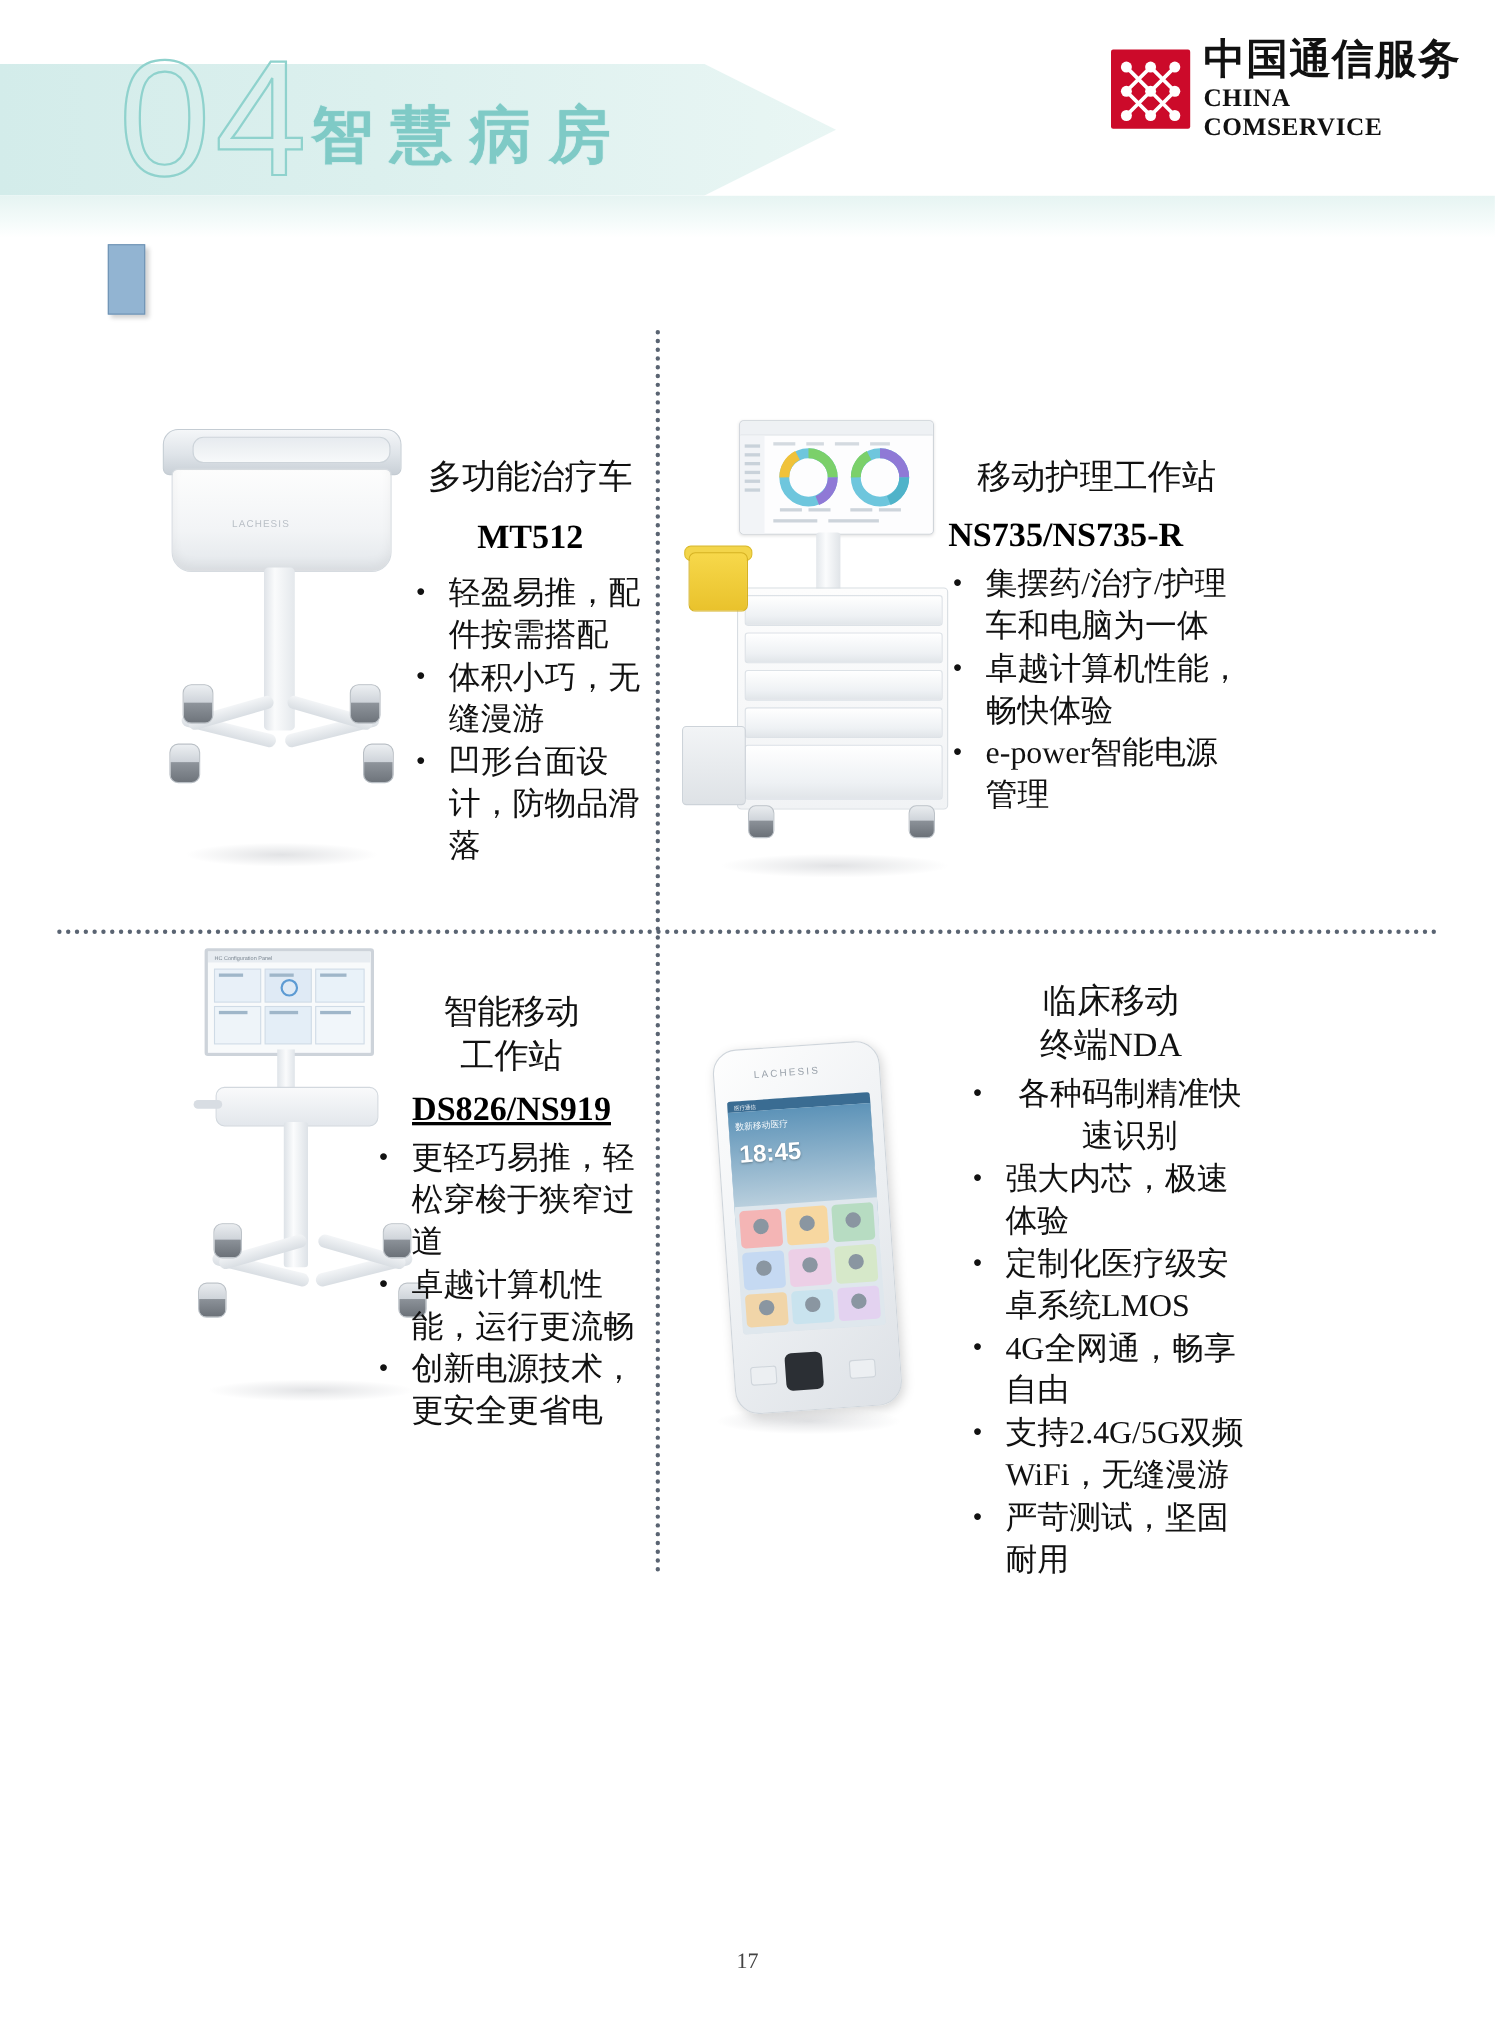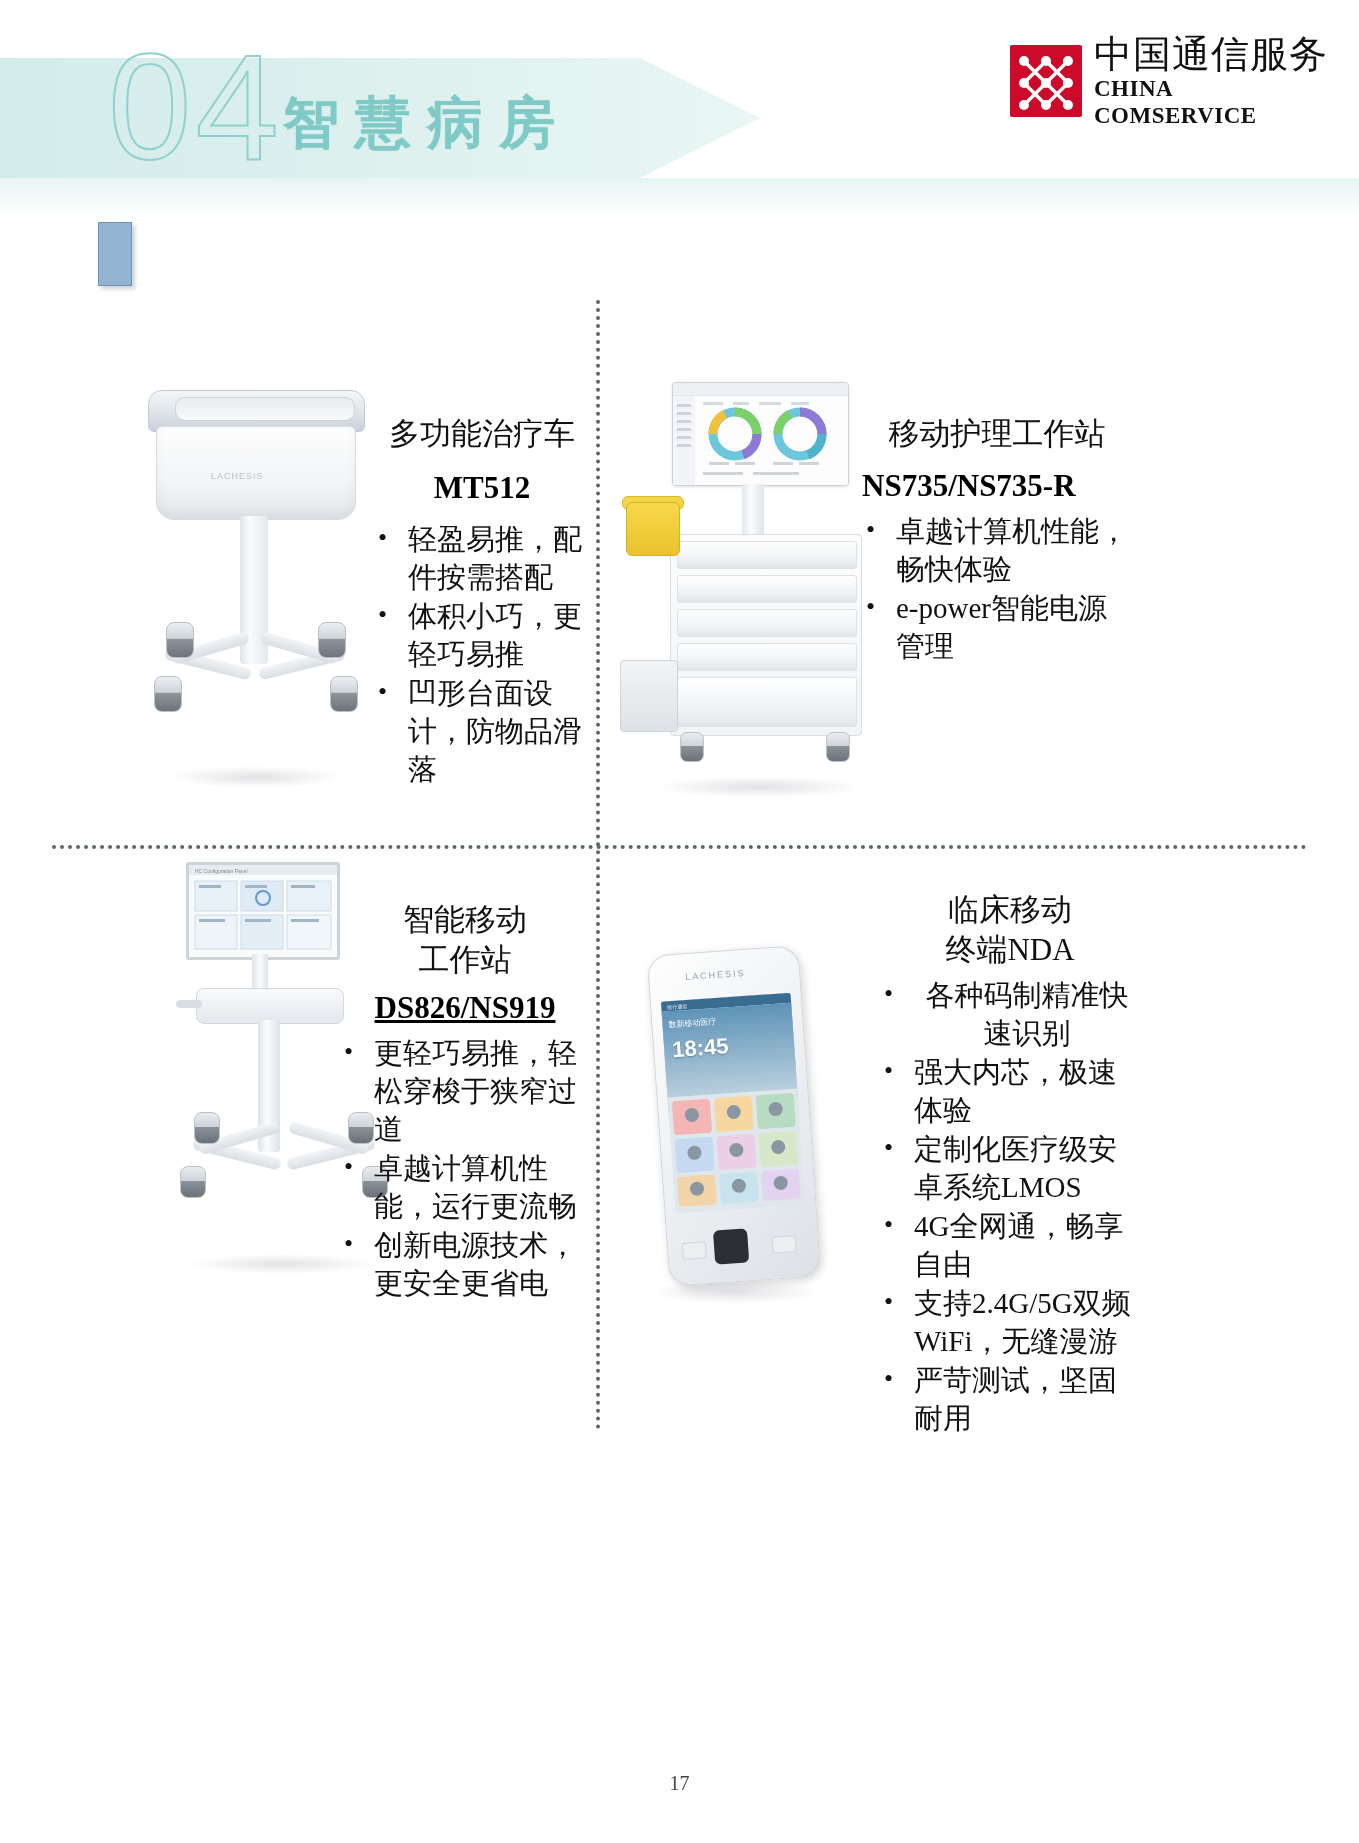--- a/index.html
+++ b/index.html
@@ -88,21 +88,21 @@
   }
   .brand-mark svg { display: block; }
   .brand-words {
     display: flex;
     flex-direction: column;
     justify-content: center;
   }
   .brand-cn {
     font-size: 38px;
     line-height: 42px;
-    font-weight: 400;
+    font-weight: 700;
     color: #111;
     letter-spacing: 1px;
     font-family: "Liberation Serif", serif;
   }
   .brand-en {
     font-size: 23px;
     line-height: 27px;
     font-weight: 700;
     color: #111;
     letter-spacing: 0.5px;
@@ -432,21 +432,21 @@
     <div class="mt-wheel" style="left:190px;top:286px;"></div>
     <div class="mt-wheel" style="left:26px;top:232px;"></div>
     <div class="mt-wheel" style="left:178px;top:232px;"></div>
   </div>
 
   <div class="q-text" style="left:374px;top:414px;width:216px;">
     <div class="prod-name">多功能治疗车</div>
     <div class="prod-model" style="margin-top:12px;">MT512</div>
     <ul class="feat" style="margin-top:10px;">
       <li>轻盈易推，配件按需搭配</li>
-      <li>体积小巧，更轻巧易推</li>
+      <li>体积小巧，无缝漫游</li>
       <li>凹形台面设计，防物品滑落</li>
     </ul>
   </div>
 </div>
 
 <div class="quad">
   <div class="photo ns735">
     <div class="ph-shadow" style="left:40px;top:394px;width:210px;height:22px;"></div>
     <div class="ns-monitor">
       <div class="ns-mon-bar"></div>
@@ -499,20 +499,21 @@
     <div class="ns-bin"></div>
     <div class="ns-sharps"></div>
     <div class="ns-wheel" style="left:66px;top:350px;"></div>
     <div class="ns-wheel" style="left:212px;top:350px;"></div>
   </div>
 
   <div class="q-text" style="left:862px;top:414px;width:270px;">
     <div class="prod-name">移动护理工作站</div>
     <div class="prod-model" style="margin-top:10px;text-align:left;">NS735/NS735-R</div>
     <ul class="feat" style="margin-top:4px;">
+      <li>集摆药/治疗/护理车和电脑为一体</li>
       <li>卓越计算机性能，畅快体验</li>
       <li>e-power智能电源管理</li>
     </ul>
   </div>
 </div>
 
 <div class="quad">
   <div class="photo ds826">
     <div class="ph-shadow" style="left:18px;top:392px;width:190px;height:20px;"></div>
     <div class="ds-screen">

